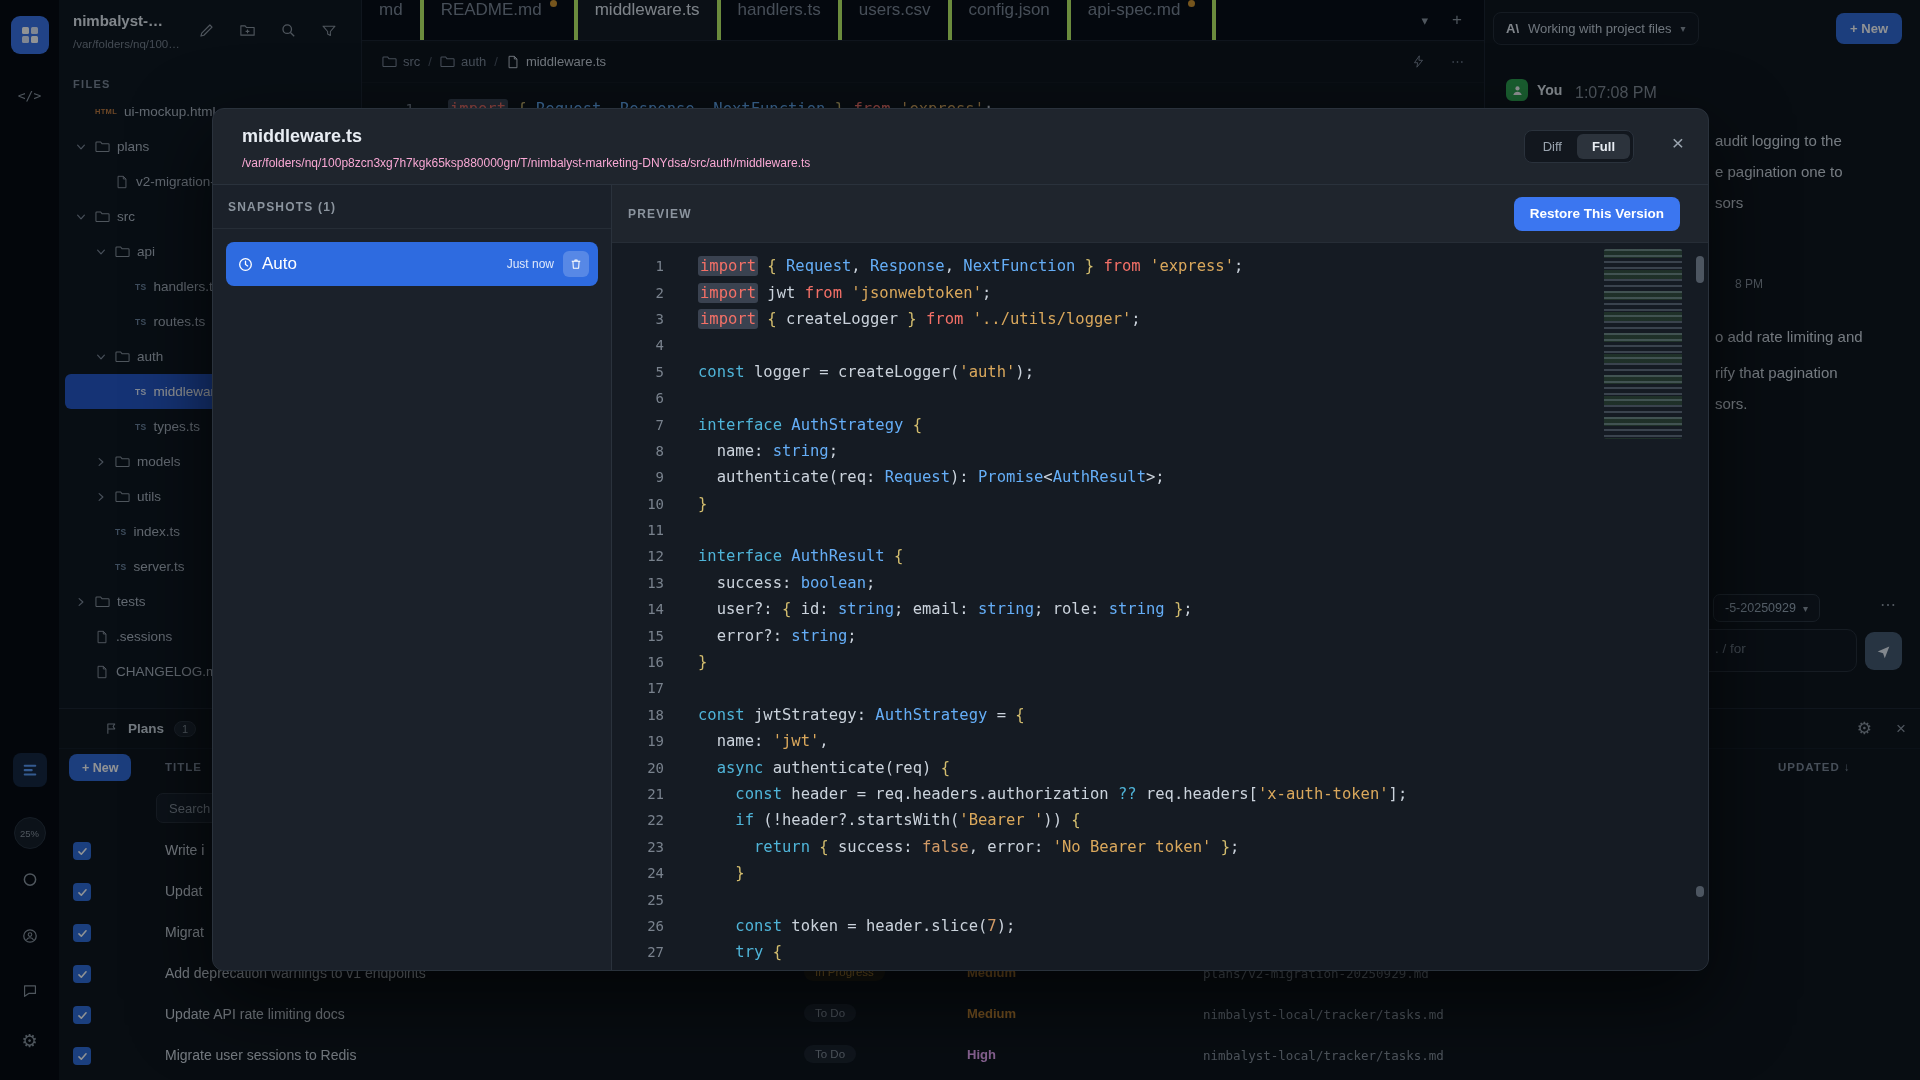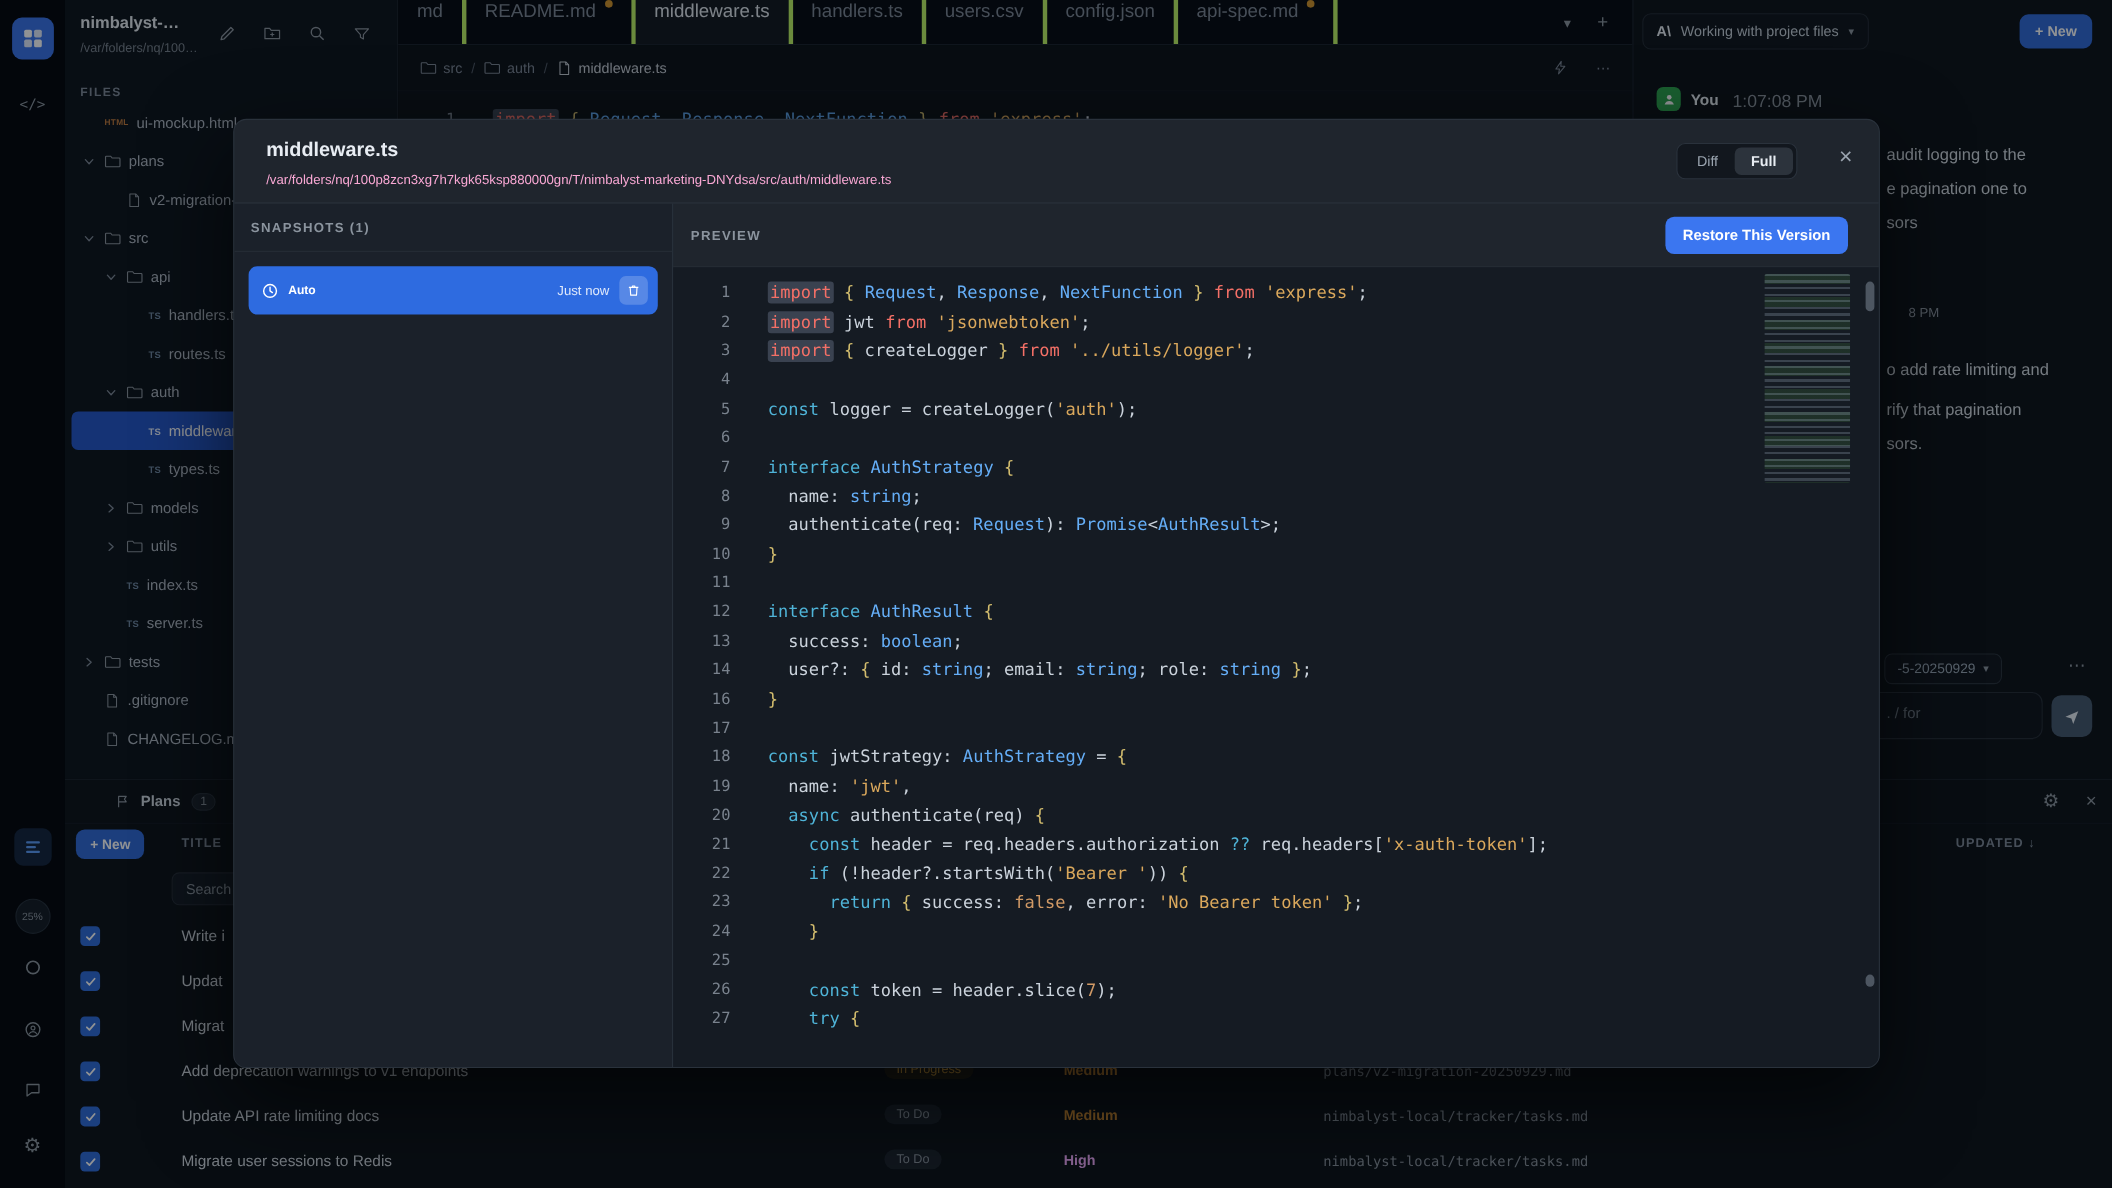--- a/index.html
+++ b/index.html
@@ -98,21 +98,21 @@
 .m-title{position:absolute;left:29px;top:17px;font-size:18px;font-weight:700;color:#e8edf3}
 .m-path{position:absolute;left:29px;top:47px;font-size:12px;color:#f9a8d4}
 .seg{position:absolute;right:74px;top:21px;display:flex;background:#12171e;border:1px solid #2a323c;border-radius:8px;padding:3px}
 .seg button{font-family:inherit;font-size:13px;padding:5px 15px;border:0;border-radius:6px;background:transparent;color:#9aa4af}
 .seg button.active{background:#2c333c;color:#e8edf3;font-weight:600}
 .m-close{position:absolute;right:24px;top:22px;background:none;border:0;color:#9aa4af;font-size:21px;font-family:inherit}
 .m-body{display:flex;height:786px}
 .snaps{width:399px;flex:none;background:#1b212a;border-right:1px solid #2a323c}
 .snaps-h{height:44px;line-height:44px;padding-left:15px;font-size:12px;font-weight:700;letter-spacing:1.2px;color:#8b949e;border-bottom:1px solid #262d36}
 .snap-item{margin:13px;height:44px;background:#2e6be0;border-radius:8px;display:flex;align-items:center;gap:9px;padding:0 9px 0 12px;color:#fff}
-.snap-name{font-size:11px;font-weight:700;flex:1}
+.snap-name{font-size:17px;font-weight:400;flex:1}
 .snap-time{font-size:12px;color:rgba(255,255,255,.85)}
 .snap-trash{width:26px;height:26px;border-radius:6px;background:rgba(255,255,255,.2);display:flex;align-items:center;justify-content:center;color:#fff}
 .prev{flex:1;display:flex;flex-direction:column}
 .prev-h{height:58px;display:flex;align-items:center;padding:0 28px 0 16px;border-bottom:1px solid #262d36}
 .prev-label{font-size:12px;font-weight:700;letter-spacing:1.2px;color:#8b949e}
 .restore{margin-left:auto;height:34px;padding:0 16px;font-size:13.5px;background:#3b76f0}
 .codewrap{flex:1;position:relative;background:#151b23;overflow:hidden;padding-top:10px}
 .minimap{position:absolute;right:26px;top:6px;width:78px;height:190px;border-radius:2px;opacity:.85;background:
  repeating-linear-gradient(to bottom,rgba(190,210,230,.26) 0 2px,transparent 2px 6px),
  repeating-linear-gradient(to bottom,rgba(87,166,74,.18) 0 9px,transparent 9px 21px)}
@@ -342,21 +342,21 @@
           <span class="fname">tests</span>
         </div>
         <div class="trow" style="padding-left: 8px;">
           <span class="chev"></span>
           <span class="ficon">
             <svg viewBox="0 0 16 16" width="14" height="14">
               <path d="M3.5 1.5h6l3 3v10h-9z" fill="none" stroke="currentColor" stroke-width="1.1" stroke-linejoin="round"></path>
               <path d="M9.5 1.5v3h3" fill="none" stroke="currentColor" stroke-width="1.1"></path>
             </svg>
           </span>
-          <span class="fname">.gitignore</span>
+          <span class="fname">.sessions</span>
         </div>
         <div class="trow" style="padding-left: 8px;">
           <span class="chev"></span>
           <span class="ficon">
             <svg viewBox="0 0 16 16" width="14" height="14">
               <path d="M3.5 1.5h6l3 3v10h-9z" fill="none" stroke="currentColor" stroke-width="1.1" stroke-linejoin="round"></path>
               <path d="M9.5 1.5v3h3" fill="none" stroke="currentColor" stroke-width="1.1"></path>
             </svg>
           </span>
           <span class="fname">CHANGELOG.md</span>
@@ -619,20 +619,21 @@
             <div class="cl"><span class="ln">5</span><span class="lc"><span class="tk-k">const</span><span class="tk-p"> logger = createLogger(</span><span class="tk-s">'auth'</span><span class="tk-p">);</span></span></div>
             <div class="cl"><span class="ln">6</span><span class="lc"></span></div>
             <div class="cl"><span class="ln">7</span><span class="lc"><span class="tk-k">interface</span><span class="tk-p"> </span><span class="tk-t">AuthStrategy</span><span class="tk-p"> </span><span class="tk-b">{</span></span></div>
             <div class="cl"><span class="ln">8</span><span class="lc"><span class="tk-p">  name: </span><span class="tk-t">string</span><span class="tk-p">;</span></span></div>
             <div class="cl"><span class="ln">9</span><span class="lc"><span class="tk-p">  authenticate(req: </span><span class="tk-t">Request</span><span class="tk-p">): </span><span class="tk-t">Promise</span><span class="tk-p">&lt;</span><span class="tk-t">AuthResult</span><span class="tk-p">&gt;;</span></span></div>
             <div class="cl"><span class="ln">10</span><span class="lc"><span class="tk-b">}</span></span></div>
             <div class="cl"><span class="ln">11</span><span class="lc"></span></div>
             <div class="cl"><span class="ln">12</span><span class="lc"><span class="tk-k">interface</span><span class="tk-p"> </span><span class="tk-t">AuthResult</span><span class="tk-p"> </span><span class="tk-b">{</span></span></div>
             <div class="cl"><span class="ln">13</span><span class="lc"><span class="tk-p">  success: </span><span class="tk-t">boolean</span><span class="tk-p">;</span></span></div>
             <div class="cl"><span class="ln">14</span><span class="lc"><span class="tk-p">  user?: </span><span class="tk-b">{</span><span class="tk-p"> id: </span><span class="tk-t">string</span><span class="tk-p">; email: </span><span class="tk-t">string</span><span class="tk-p">; role: </span><span class="tk-t">string</span><span class="tk-p"> </span><span class="tk-b">}</span><span class="tk-p">;</span></span></div>
+            <div class="cl"><span class="ln">15</span><span class="lc"><span class="tk-p">  error?: </span><span class="tk-t">string</span><span class="tk-p">;</span></span></div>
             <div class="cl"><span class="ln">16</span><span class="lc"><span class="tk-b">}</span></span></div>
             <div class="cl"><span class="ln">17</span><span class="lc"></span></div>
             <div class="cl"><span class="ln">18</span><span class="lc"><span class="tk-k">const</span><span class="tk-p"> jwtStrategy: </span><span class="tk-t">AuthStrategy</span><span class="tk-p"> = </span><span class="tk-b">{</span></span></div>
             <div class="cl"><span class="ln">19</span><span class="lc"><span class="tk-p">  name: </span><span class="tk-s">'jwt'</span><span class="tk-p">,</span></span></div>
             <div class="cl"><span class="ln">20</span><span class="lc"><span class="tk-p">  </span><span class="tk-k">async</span><span class="tk-p"> authenticate(req) </span><span class="tk-b">{</span></span></div>
             <div class="cl"><span class="ln">21</span><span class="lc"><span class="tk-p">    </span><span class="tk-k">const</span><span class="tk-p"> header = req.headers.authorization </span><span class="tk-k">??</span><span class="tk-p"> req.headers[</span><span class="tk-s">'x-auth-token'</span><span class="tk-p">];</span></span></div>
             <div class="cl"><span class="ln">22</span><span class="lc"><span class="tk-p">    </span><span class="tk-k">if</span><span class="tk-p"> (!header?.startsWith(</span><span class="tk-s">'Bearer '</span><span class="tk-p">)) </span><span class="tk-b">{</span></span></div>
             <div class="cl"><span class="ln">23</span><span class="lc"><span class="tk-p">      </span><span class="tk-k">return</span><span class="tk-p"> </span><span class="tk-b">{</span><span class="tk-p"> success: </span><span class="tk-n">false</span><span class="tk-p">, error: </span><span class="tk-s">'No Bearer token'</span><span class="tk-p"> </span><span class="tk-b">}</span><span class="tk-p">;</span></span></div>
             <div class="cl"><span class="ln">24</span><span class="lc"><span class="tk-p">    </span><span class="tk-b">}</span></span></div>
             <div class="cl"><span class="ln">25</span><span class="lc"></span></div>

